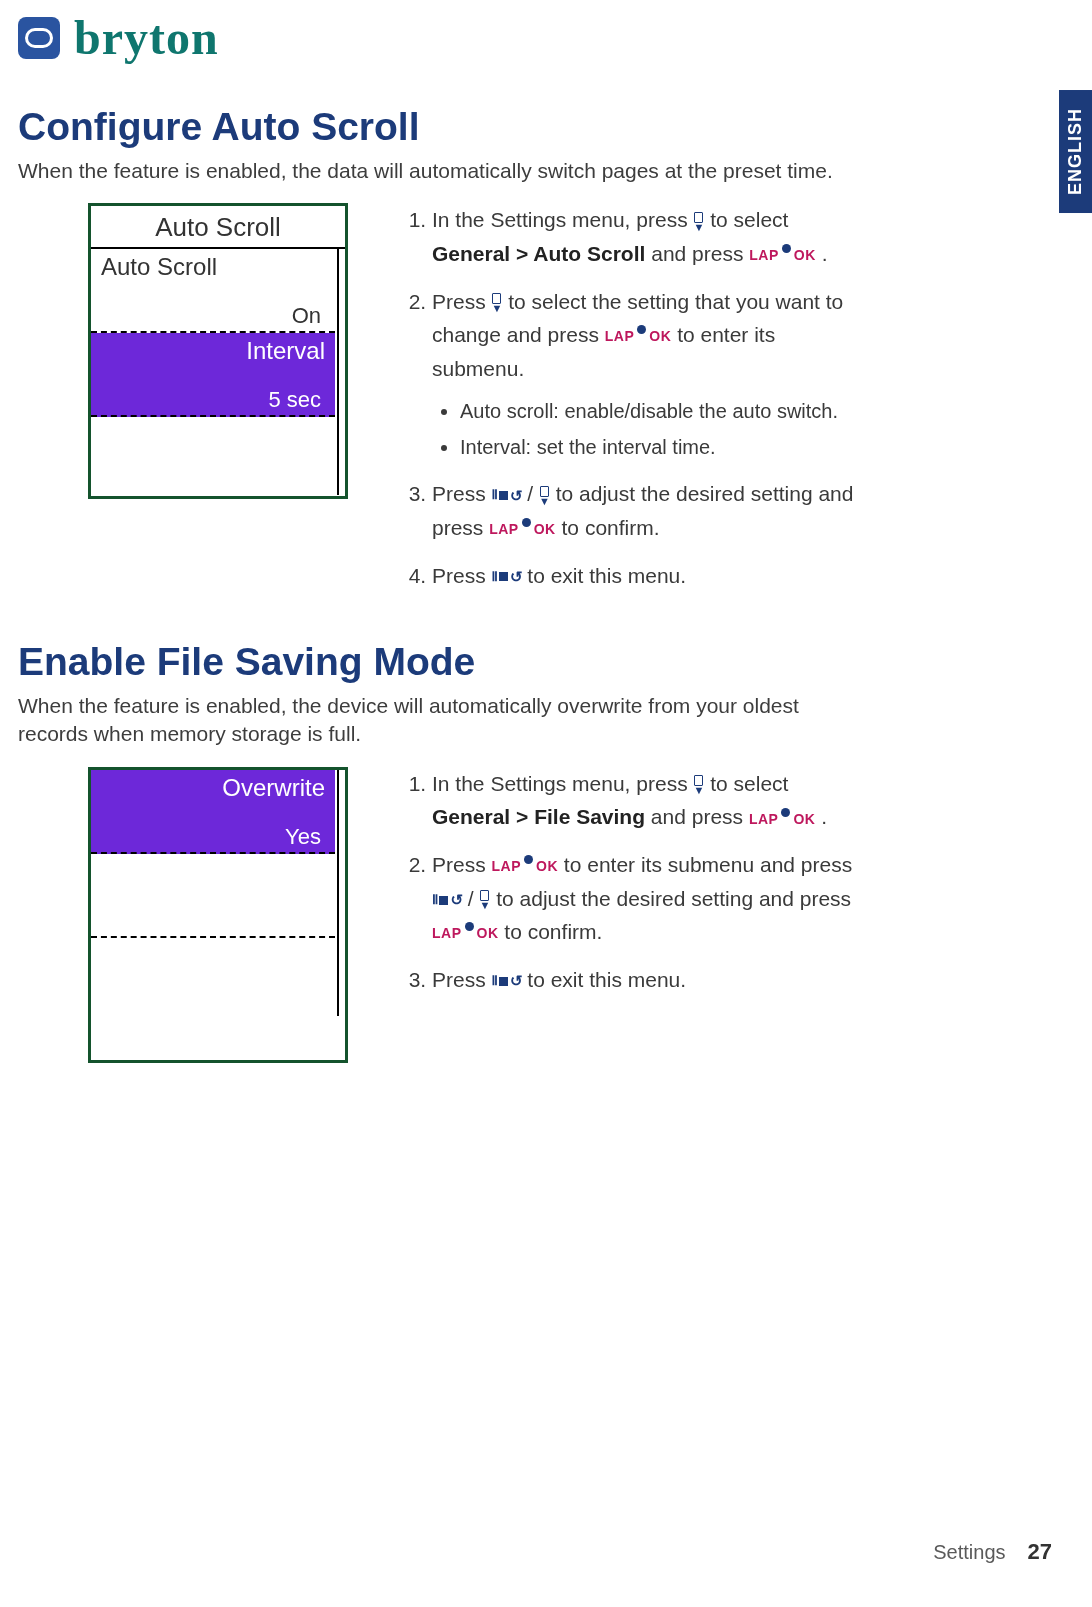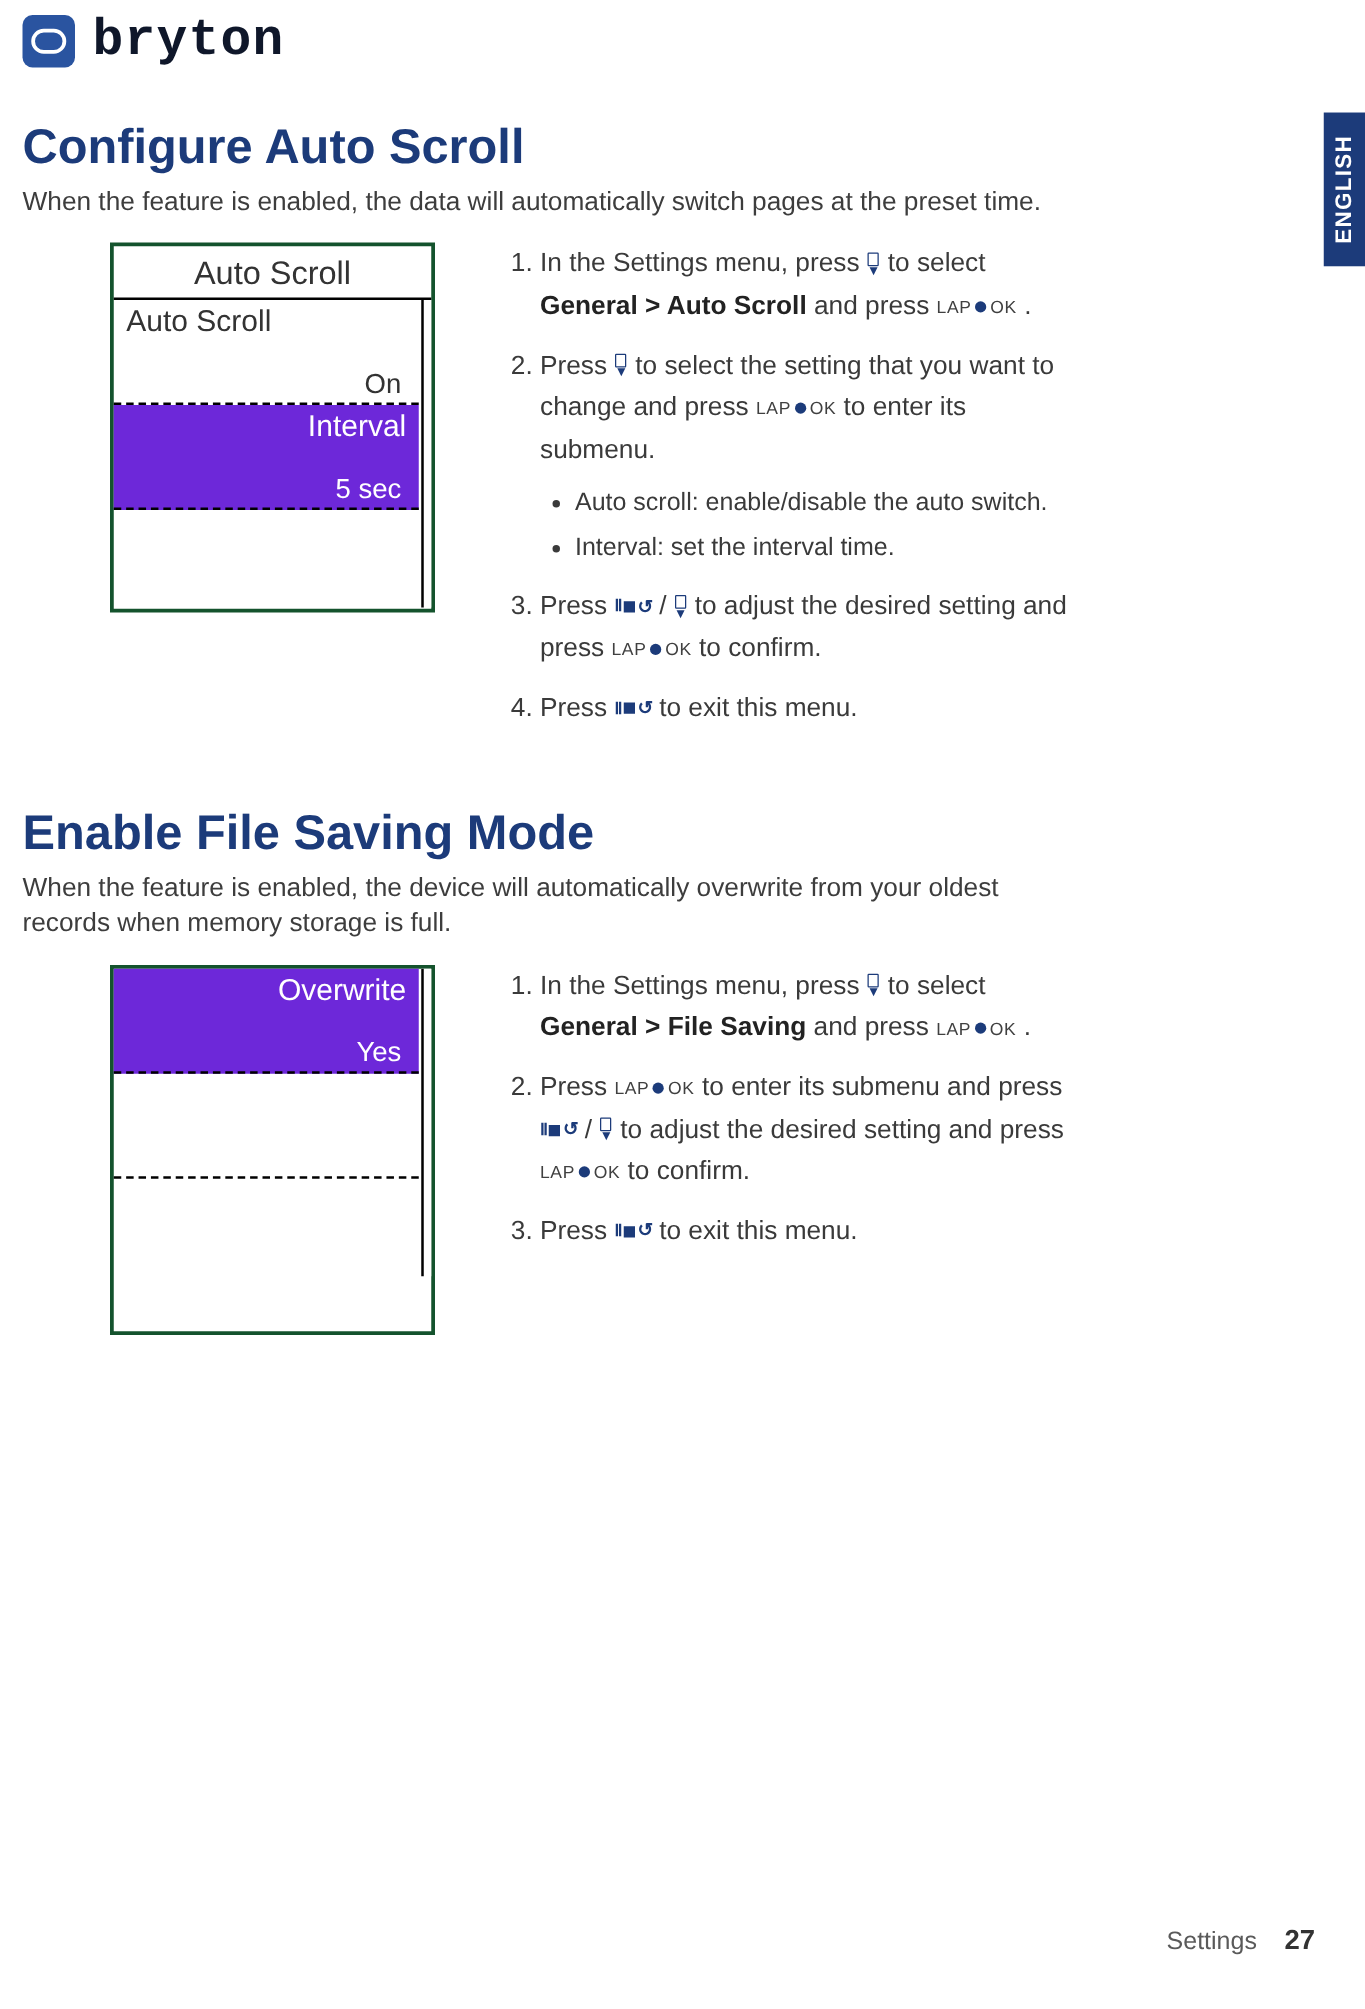--- a/index.html
+++ b/index.html
@@ -28,25 +28,25 @@
   .logo-icon::before{
     content:"";
     position:absolute;
     left:50%; top:50%;
     width:22px; height:14px;
     border:3px solid #fff;
     border-radius:10px;
     transform:translate(-50%,-50%);
   }
   .brand {
-    font-size: 41px;
+    font-size: 48px;
     font-weight: 600;
-    color: #0f172a;
+    color: #0f766e;
     letter-spacing: 1px;
-    font-family: Liberation Mono, monospace;
+    font-family: Liberation Serif, serif;
   }
   .lang-tab {
     position: absolute;
     right: 0;
     top: 90px;
     background: #1c3b7a;
     color: #fff;
     writing-mode: vertical-rl;
     text-orientation: mixed;
     padding: 18px 6px;
@@ -136,27 +136,27 @@
   }
   ol.steps > li { margin-bottom: 14px; }
   ol.steps b { color: #222; font-weight: 700; }
   ul.sub {
     list-style: disc;
     padding-left: 28px;
     margin: 10px 0 0 0;
   }
   ul.sub > li { margin-bottom: 4px; font-size:20px;}
   .btn-lapok {
-    color: #404040;
+    color: #be185d;
     font-size: 14px;
-    font-weight: 400;
+    font-weight: 700;
     letter-spacing: 0.5px;
     white-space: nowrap;
     display: inline-flex;
-    align-items: center;
+    align-items: flex-start;
     gap: 2px;
     vertical-align: middle;
   }
   .btn-lapok .dot{
     display:inline-block; width:9px; height:9px; border-radius:50%;
     background:#1c3b7a; margin:0 1px;
   }
   .icon-down {
     display:inline-flex; flex-direction:column; align-items:center;
     color:#1c3b7a; vertical-align:middle; line-height:0.7;
@@ -277,21 +277,21 @@
         <span class="icon-back">
             <span class="bars"></span>
             <span class="stop"></span>
             <span class="ret"></span>
           </span>
         <span> to exit this menu.</span>
       </li>
     </ol>
   </div>
 
-  <h1 class="section" style="margin-top:48px;">Enable File Saving Mode</h1>
+  <h1 class="section" style="margin-top:34px;">Enable File Saving Mode</h1>
   <p class="intro">When the feature is enabled, the device will automatically overwrite from your oldest records when memory storage is full.</p>
 
   <div class="two-col">
     <div class="device d2">
       <div class="body">
         <div class="scroll-track"></div>
         <div class="item selected">
           <div class="label">Overwrite</div>
           <div class="value">Yes</div>
         </div>

